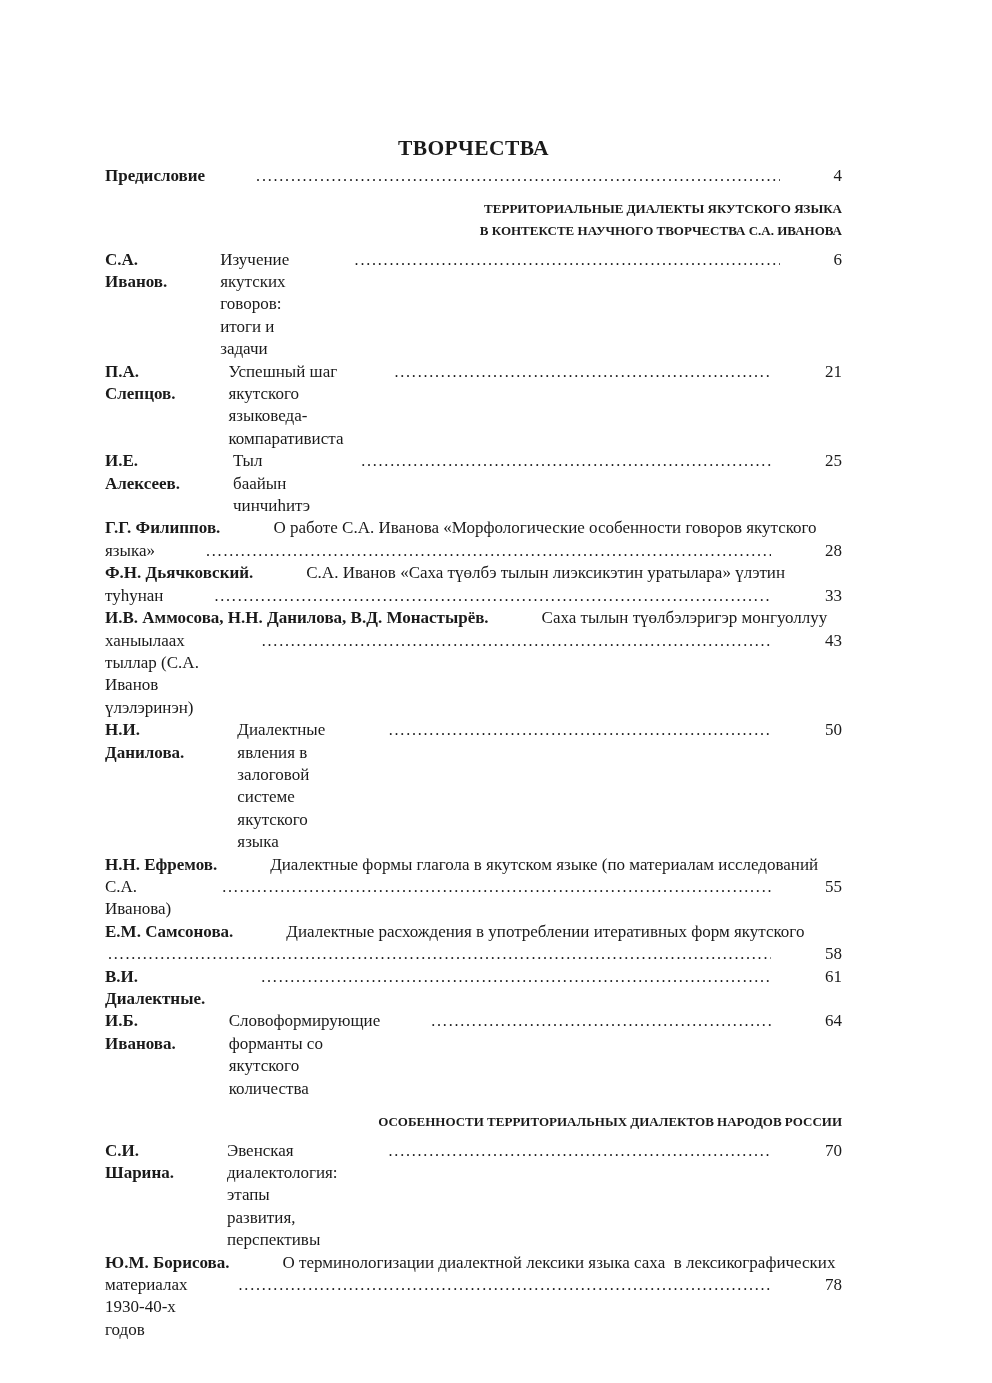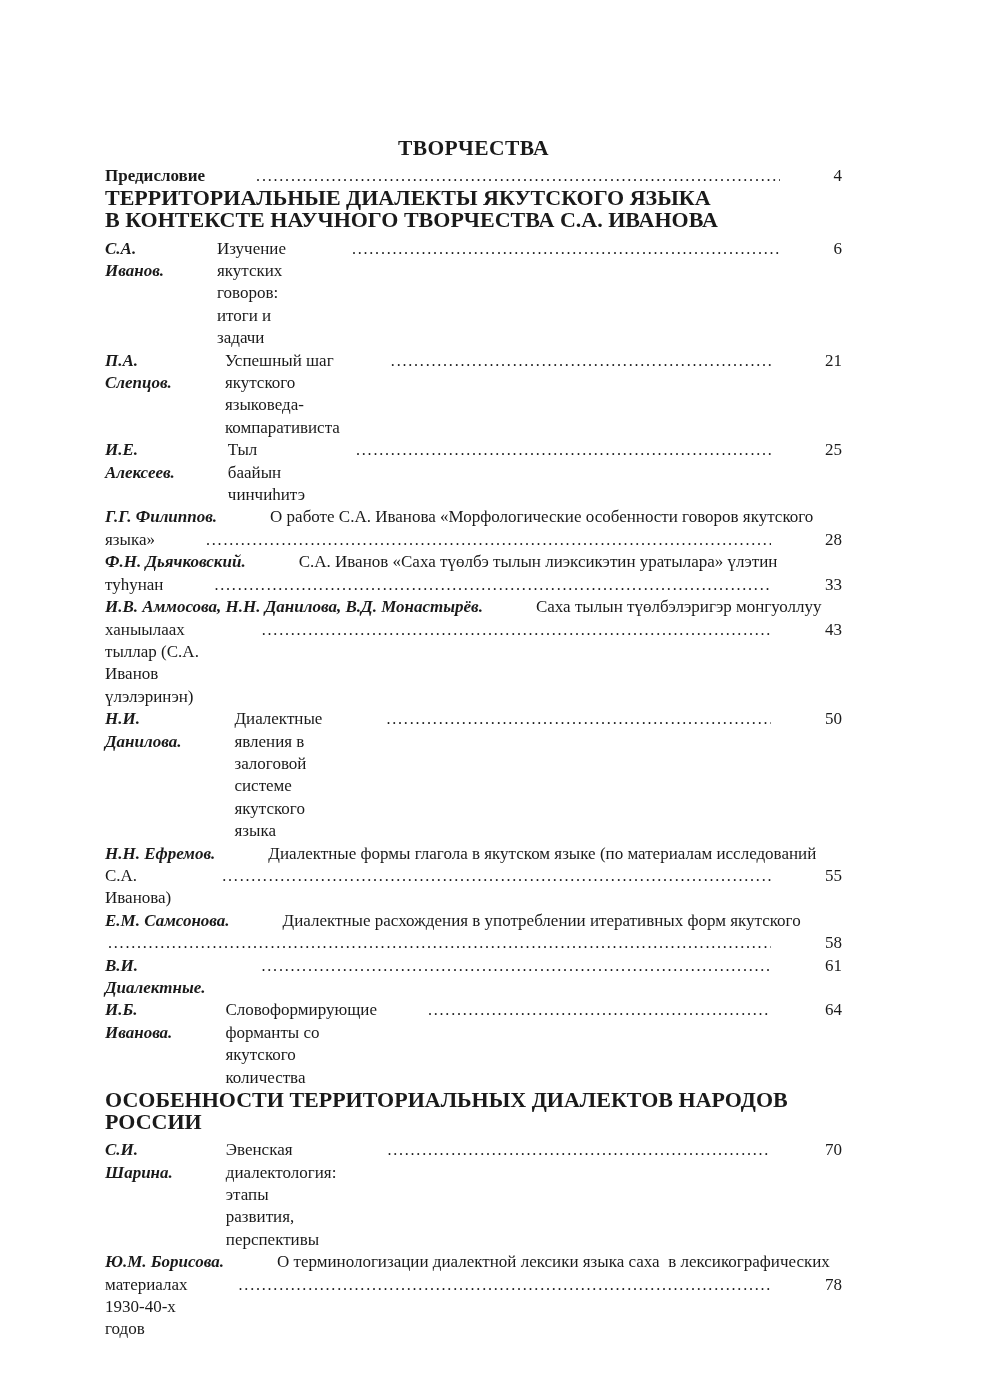--- a/index.html
+++ b/index.html
@@ -25,40 +25,41 @@
     margin-bottom: 3px;
   }
   .line {
     display: flex;
     align-items: flex-start;
     font-size: 17px;
     line-height: 22.4px;
     gap: 48px;
   }
   .txt { white-space: pre-wrap; }
-  .authors { font-weight: bold; font-style: italic; margin-right: 5px; white-space: pre-wrap; }
+  .authors { font-weight: bold; margin-right: 5px; white-space: pre-wrap; }
   .preface-label { font-weight: bold; }
   .dots {
     flex: 1 1 auto;
     overflow: hidden;
     white-space: nowrap;
     margin-left: 3px;
     min-width: 12px;
   }
   .dots::after {
     content: "....................................................................................................................................................................................................................................................................................";
     letter-spacing: 1.8px;
     font-size: 16px;
   }
   .pg { margin-left: 6px; flex: 0 0 auto; }
   .sec-heading {
-    text-align: left;
+    text-align: right;
     font-weight: bold;
-    font-size: 22px;
+    font-size: 13px;
     line-height: 21.6px;
+    margin-top: 11px;
     margin-bottom: 7px;
   }
 </style>
 </head>
 <body>
 
 <div class="page">
   <h1 class="title">ТВОРЧЕСТВА</h1>
 
   <div class="line">

